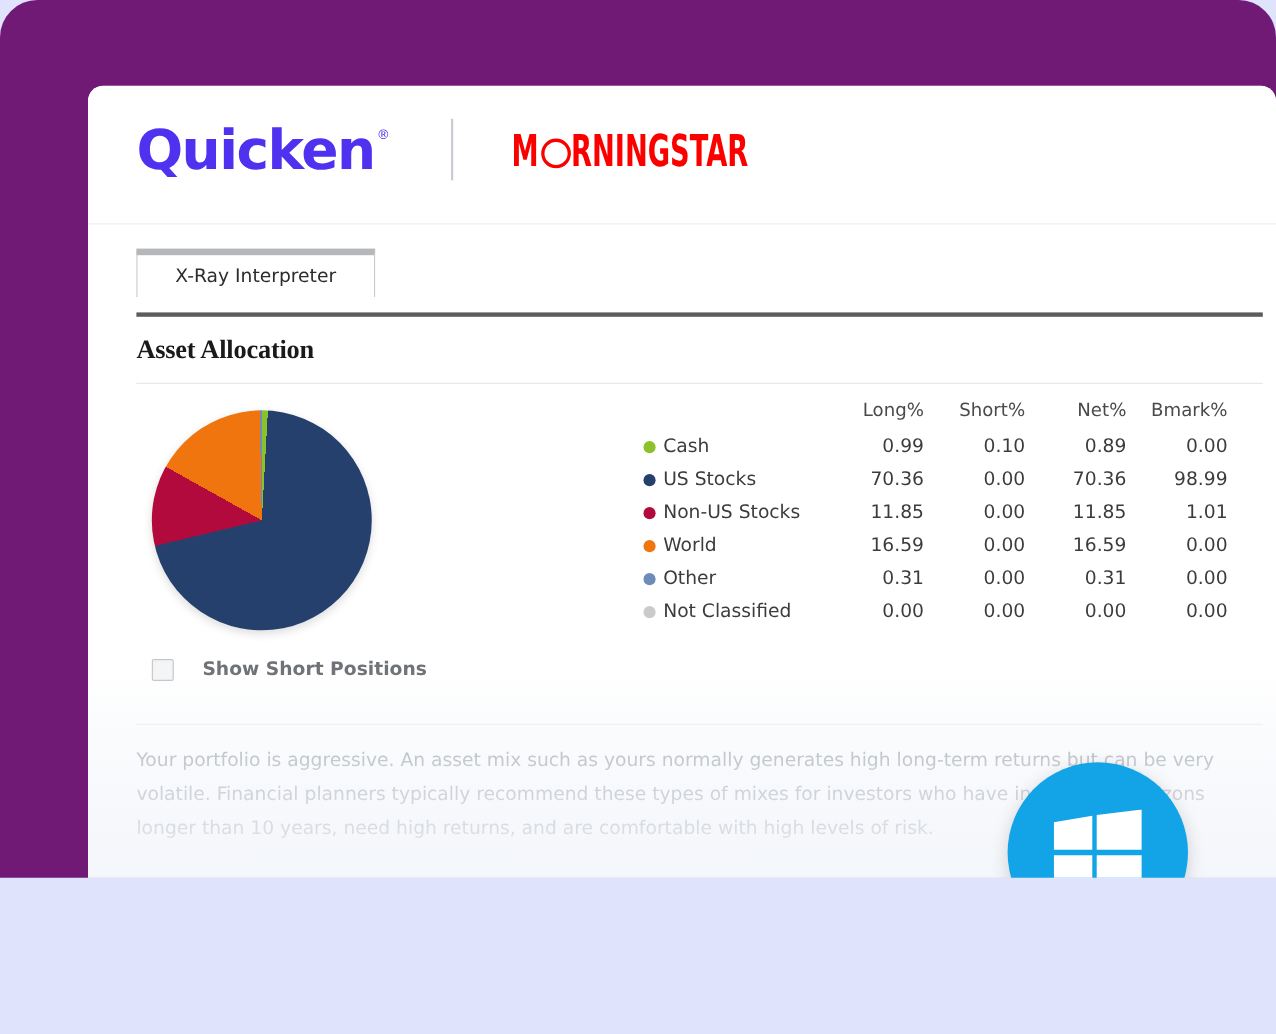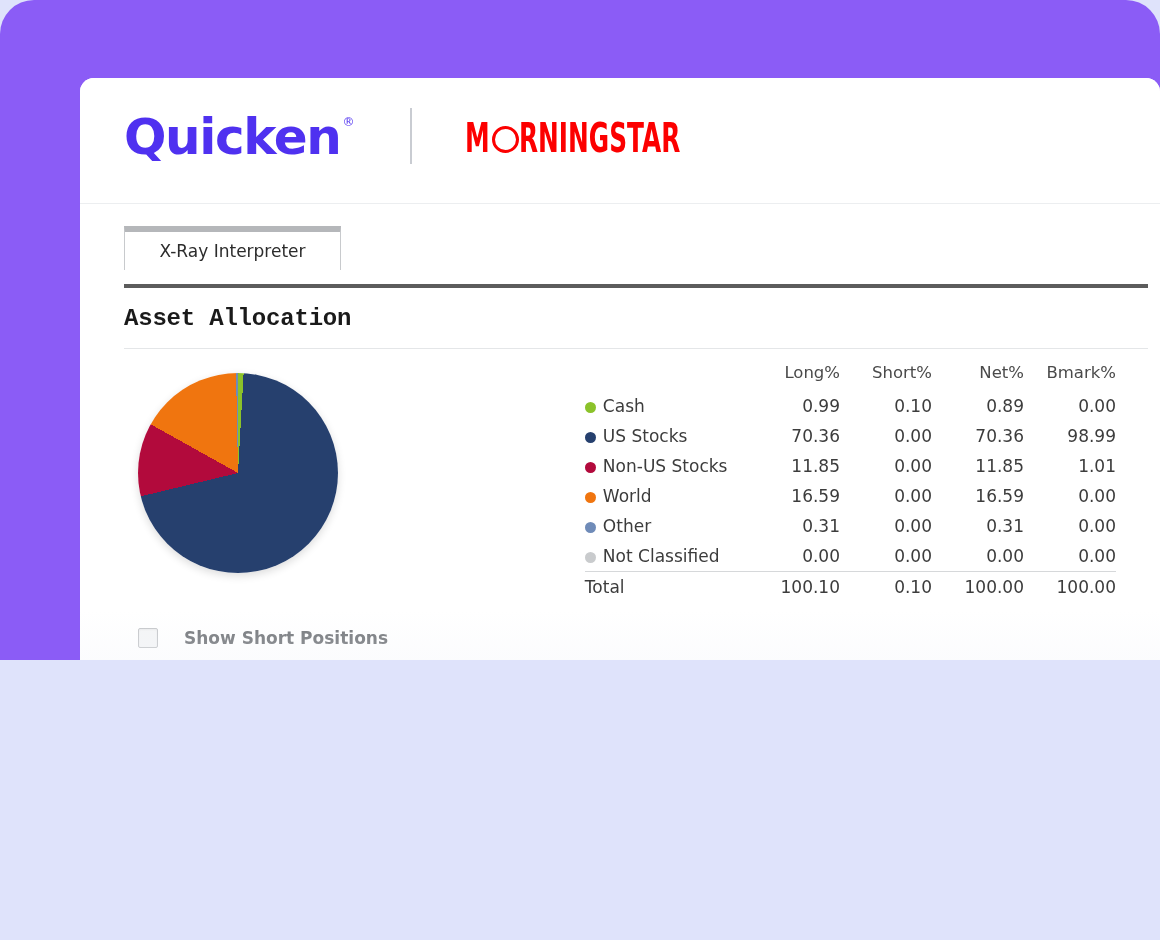--- a/index.html
+++ b/index.html
@@ -13,22 +13,22 @@
 
   body {
     font-family: "DejaVu Sans", "Liberation Sans", sans-serif;
     background: #dfe3fb;
   }
 
   
   #viewport {
     position: relative;
     width: 1160px;
-    height: 660px;
-    background: #8b5cf6;
+    height: 798px;
+    background: #701a75;
     border-radius: 34px 34px 0 0;
     overflow: hidden;
   }
 
   
   #app-card {
     position: absolute;
     left: 80px;
     top: 78px;
     width: 1080px;
@@ -167,21 +167,21 @@
     height: 1px;
     background: #e4e6e8;
     width: 1024px;
   }
 
   #section-title {
     font-size: 24px;
     font-weight: 700;
     color: #1a1a1a;
     padding: 17px 0 16px 0;
-    font-family: Liberation Mono, monospace;
+    font-family: Liberation Serif, serif;
     letter-spacing: -0.2px;
   }
 
   
   #allocation-body {
     display: flex;
     align-items: flex-start;
     padding-top: 14px;
   }
 
@@ -431,27 +431,20 @@
                 <td class="col-num">0.31</td>
                 <td class="col-num">0.00</td>
               </tr>
               <tr>
                 <td class="cat"><span class="dot" style="background: rgb(201, 203, 205);"></span><span>Not Classified</span></td>
                 <td class="col-num">0.00</td>
                 <td class="col-num">0.00</td>
                 <td class="col-num">0.00</td>
                 <td class="col-num">0.00</td>
               </tr>
-              <tr class="total-row">
-                <td class="cat">Total</td>
-                <td class="col-num">100.10</td>
-                <td class="col-num">0.10</td>
-                <td class="col-num">100.00</td>
-                <td class="col-num">100.00</td>
-              </tr>
             </tbody>
         </table>
 
       </div>
 
       <div id="short-positions-row">
         <div id="short-checkbox"></div>
         <div id="short-label">Show Short Positions</div>
       </div>
 

